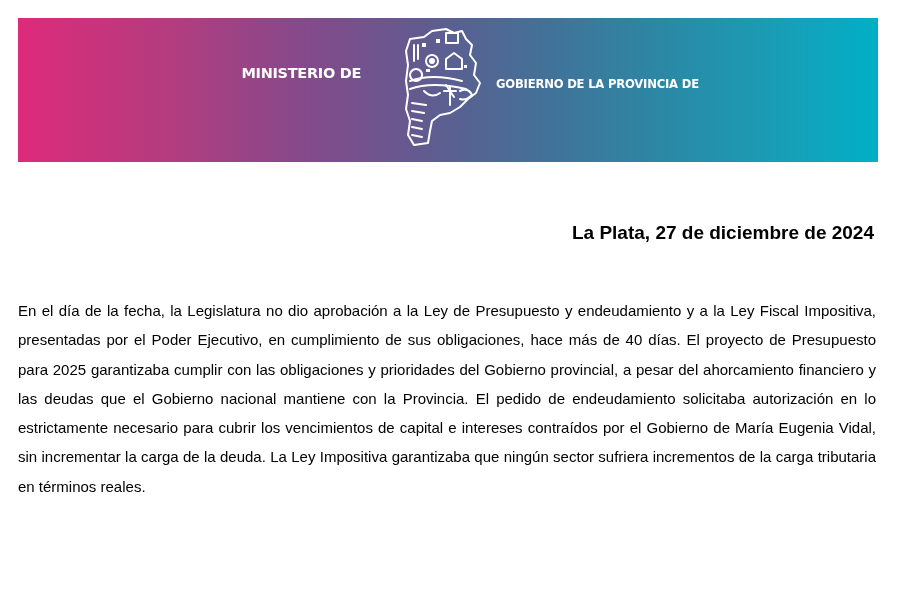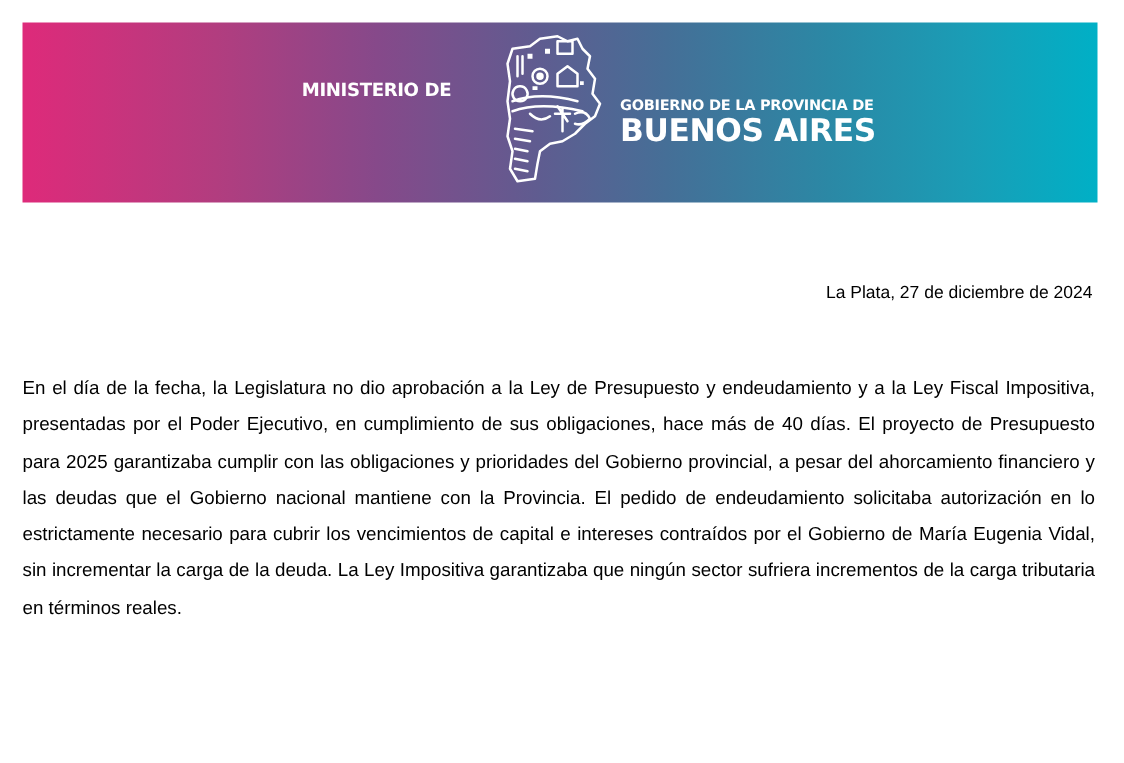--- a/index.html
+++ b/index.html
@@ -60,23 +60,24 @@
     }
     .gov .line2 {
       font-size: 25px;
       line-height: 28px;
       letter-spacing: -0.3px;
     }
     .dateline {
       position: absolute;
       right: 25px;
       top: 222px;
-      font-size: 14px;
+      font-size: 19px;
       line-height: 22px;
       white-space: nowrap;
+      font-weight: bold;
     }
     .body-text {
       position: absolute;
       left: 18px;
       top: 296px;
       width: 858px;
       font-size: 15px;
       line-height: 29.3px;
       text-align: justify;
       margin: 0;
@@ -111,19 +112,18 @@
     <g fill="#ffffff">
       <rect x="20" y="18" width="4" height="4"></rect>
       <rect x="34" y="14" width="4" height="4"></rect>
       <rect x="24" y="44" width="4" height="3"></rect>
       <rect x="62" y="40" width="3" height="3"></rect>
     </g>
   </svg>
 
   <div class="gov">
     <div class="line1">GOBIERNO DE LA PROVINCIA DE</div>
-    <div class="line2">BUENOS AIRES</div>
   </div>
 </div>
 
 <div class="dateline">La Plata, 27 de diciembre de 2024</div>
 
 <p class="body-text">En el día de la fecha, la Legislatura no dio aprobación a la Ley de Presupuesto y endeudamiento y a la Ley Fiscal Impositiva, presentadas por el Poder Ejecutivo, en cumplimiento de sus obligaciones, hace más de 40 días. El proyecto de Presupuesto para 2025 garantizaba cumplir con las obligaciones y prioridades del Gobierno provincial, a pesar del ahorcamiento financiero y las deudas que el Gobierno nacional mantiene con la Provincia. El pedido de endeudamiento solicitaba autorización en lo estrictamente necesario para cubrir los vencimientos de capital e intereses contraídos por el Gobierno de María Eugenia Vidal, sin incrementar la carga de la deuda. La Ley Impositiva garantizaba que ningún sector sufriera incrementos de la carga tributaria en términos reales.</p>
 
 </body></html>

